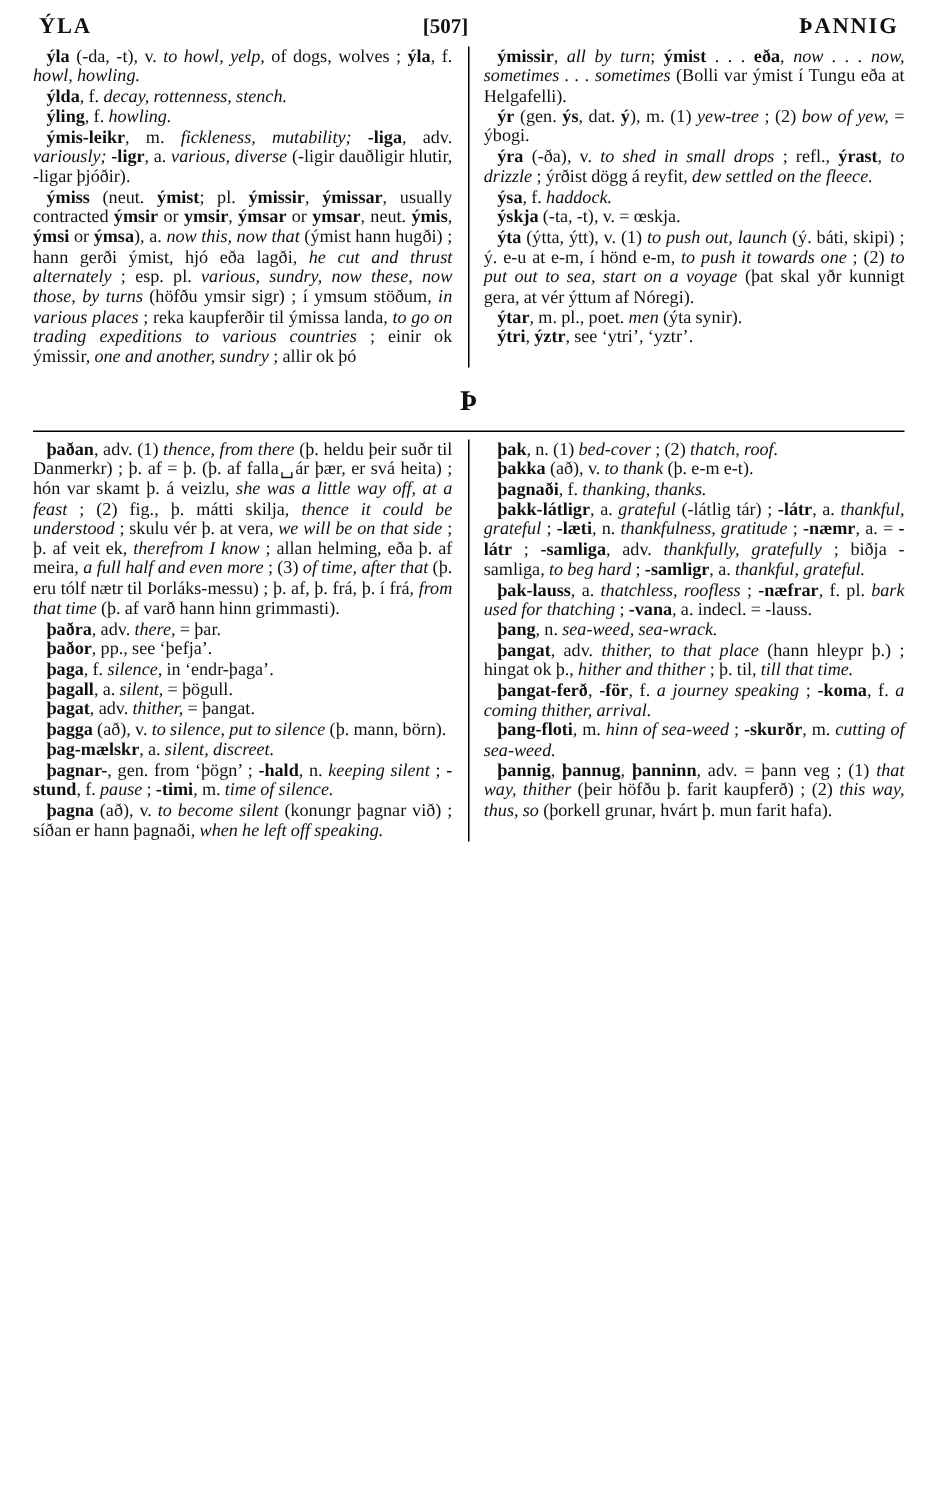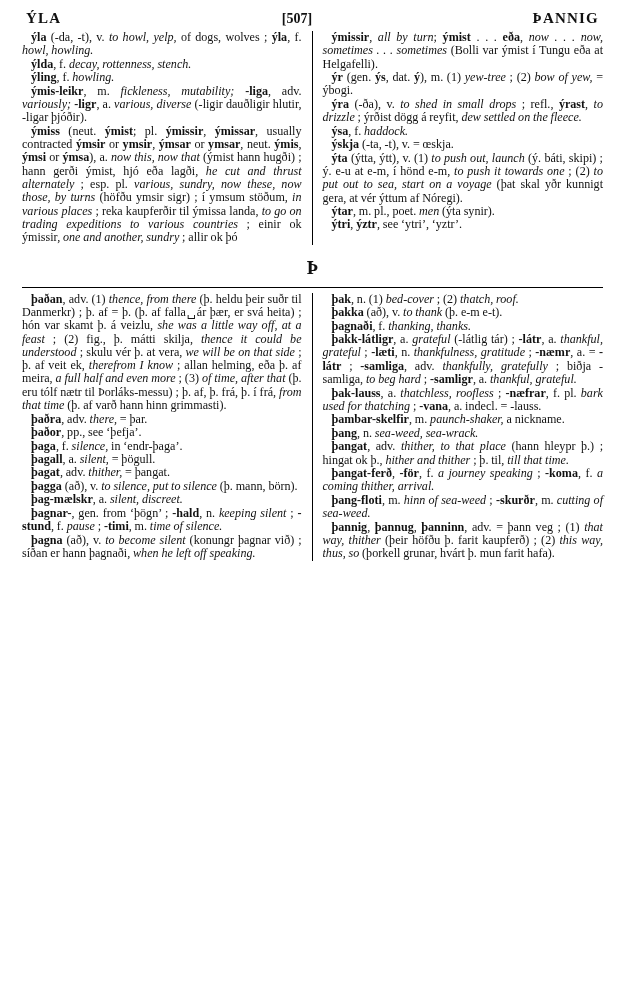--- a/index.html
+++ b/index.html
@@ -129,21 +129,20 @@
           <p class="entry"><b>þag-mælskr</b>, a. <i>silent, discreet.</i></p>
           <p class="entry"><b>þagnar-</b>, gen. from ‘þögn’ ; <b>-hald</b>, n. <i>keeping silent</i> ; <b>-stund</b>, f. <i>pause</i> ; <b>-timi</b>, m. <i>time of silence.</i></p>
           <p class="entry"><b>þagna</b> (að), v. <i>to become silent</i> (konungr þagnar við) ; síðan er hann þagnaði, <i>when he left off speaking.</i></p>
         </div>
       <div class="col right">
           <p class="entry"><b>þak</b>, n. (1) <i>bed-cover</i> ; (2) <i>thatch, roof.</i></p>
           <p class="entry"><b>þakka</b> (að), v. <i>to thank</i> (þ. e-m e-t).</p>
           <p class="entry"><b>þagnaði</b>, f. <i>thanking, thanks.</i></p>
           <p class="entry"><b>þakk-látligr</b>, a. <i>grateful</i> (-látlig tár) ; <b>-látr</b>, a. <i>thankful, grateful</i> ; <b>-læti</b>, n. <i>thankfulness, gratitude</i> ; <b>-næmr</b>, a. = <b>-látr</b> ; <b>-samliga</b>, adv. <i>thankfully, gratefully</i> ; biðja -samliga, <i>to beg hard</i> ; <b>-samligr</b>, a. <i>thankful, grateful.</i></p>
           <p class="entry"><b>þak-lauss</b>, a. <i>thatchless, roofless</i> ; <b>-næfrar</b>, f. pl. <i>bark used for thatching</i> ; <b>-vana</b>, a. indecl. = -lauss.</p>
-          <p class="entry"><b>þambar-skelfir</b>, m. <i>paunch-shaker,</i> a nickname.</p>
           <p class="entry"><b>þang</b>, n. <i>sea-weed, sea-wrack.</i></p>
           <p class="entry"><b>þangat</b>, adv. <i>thither, to that place</i> (hann hleypr þ.) ; hingat ok þ., <i>hither and thither</i> ; þ. til, <i>till that time.</i></p>
           <p class="entry"><b>þangat-ferð</b>, <b>-för</b>, f. <i>a journey speaking</i> ; <b>-koma</b>, f. <i>a coming thither, arrival.</i></p>
           <p class="entry"><b>þang-floti</b>, m. <i>hinn of sea-weed</i> ; <b>-skurðr</b>, m. <i>cutting of sea-weed.</i></p>
           <p class="entry"><b>þannig</b>, <b>þannug</b>, <b>þanninn</b>, adv. = þann veg ; (1) <i>that way, thither</i> (þeir höfðu þ. farit kaupferð) ; (2) <i>this way, thus, so</i> (þorkell grunar, hvárt þ. mun farit hafa).</p>
         </div>
     </div>
   </div>
 
 </div>

